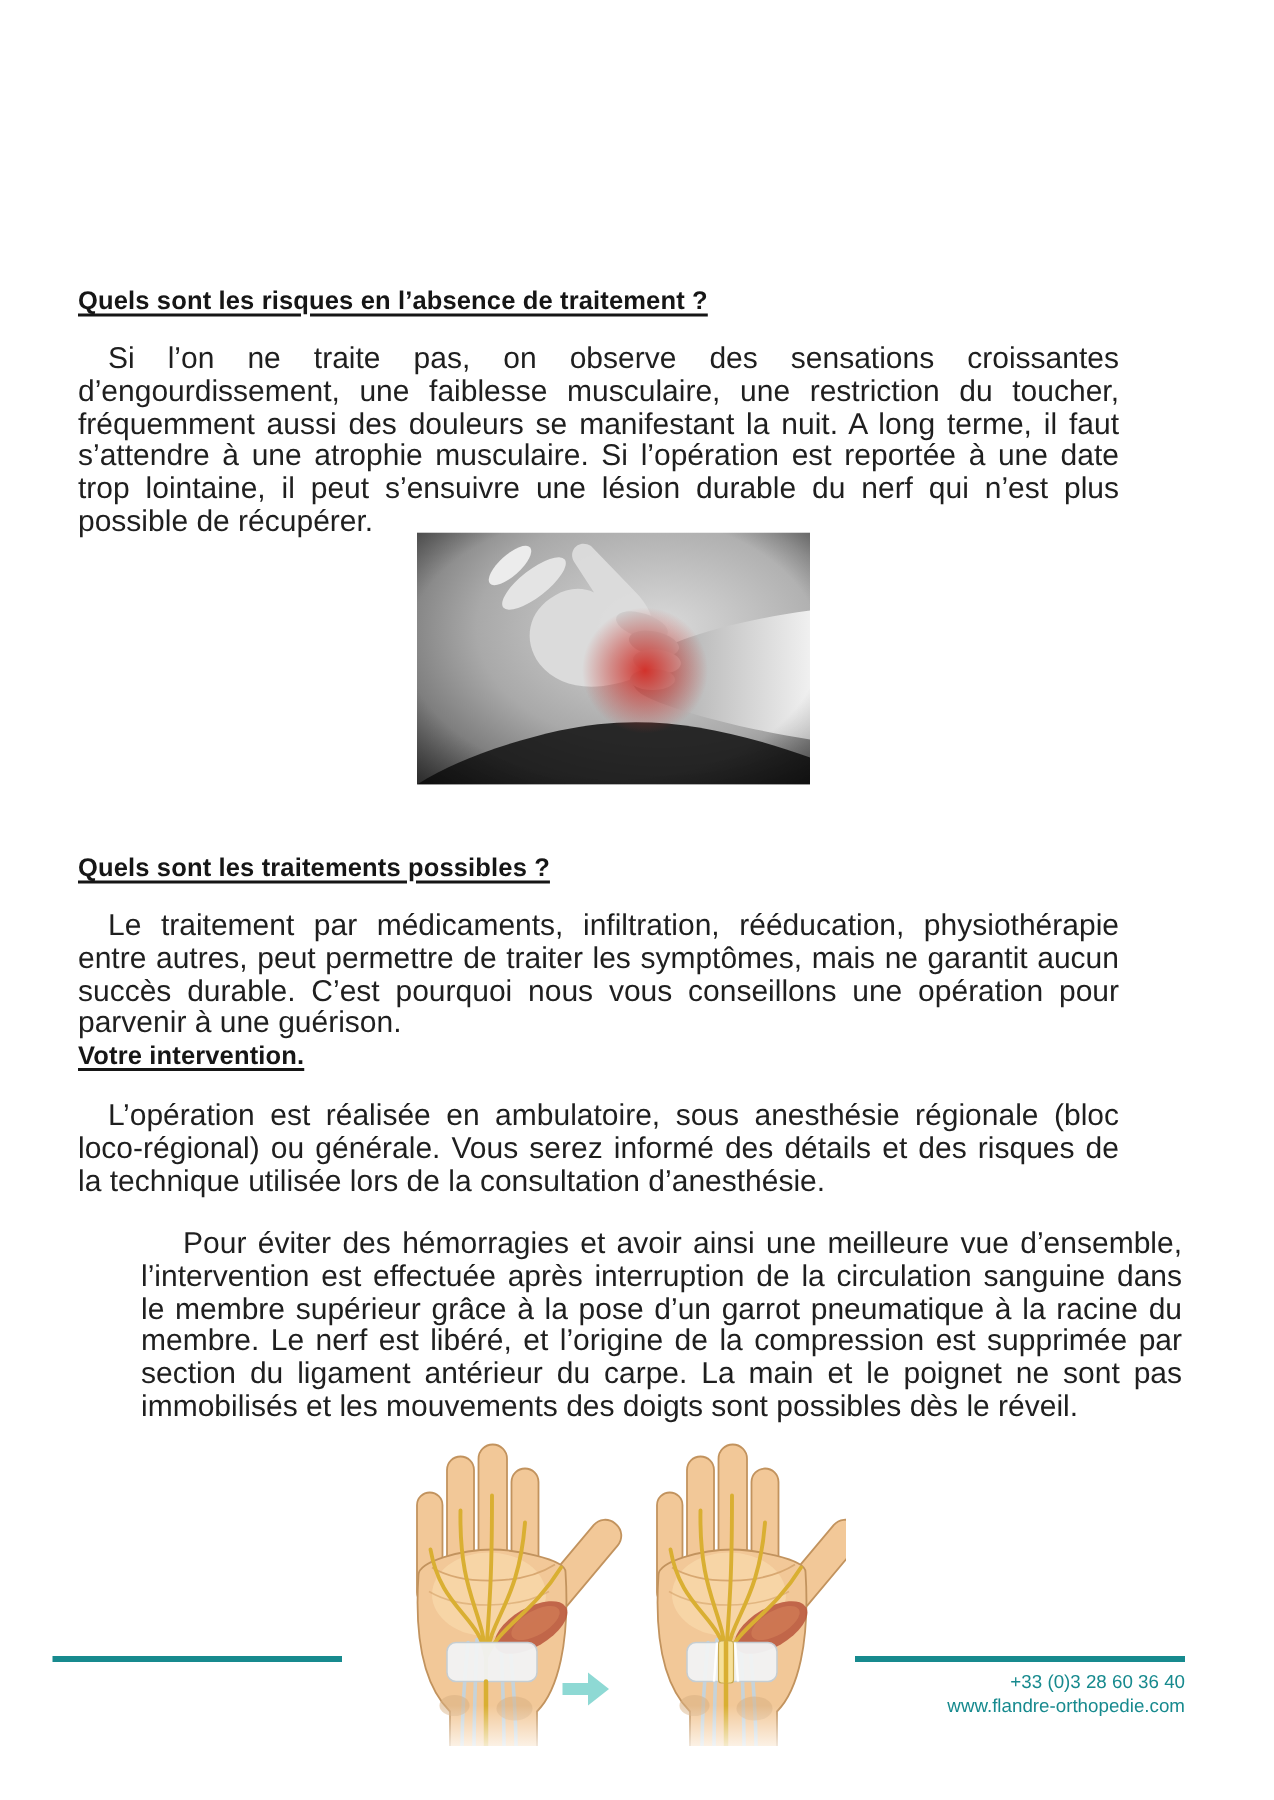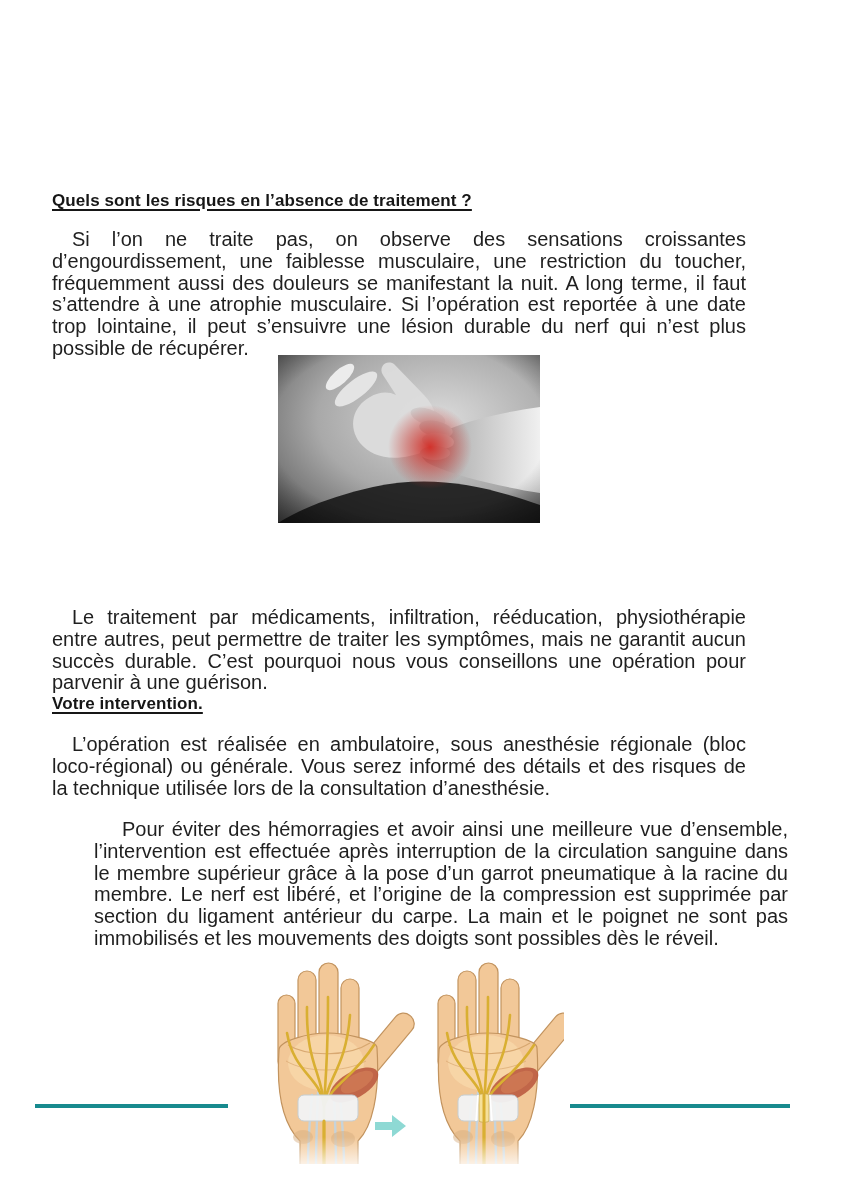--- a/index.html
+++ b/index.html
@@ -109,20 +109,21 @@
         <ellipse cx="150" cy="62" rx="18" ry="8" transform="rotate(18 150 62)" fill="#cfcfcf"></ellipse>
         <ellipse cx="158" cy="74" rx="17" ry="8" transform="rotate(12 158 74)" fill="#c6c6c6"></ellipse>
         <ellipse cx="160" cy="86" rx="16" ry="8" transform="rotate(6 160 86)" fill="#cccccc"></ellipse>
         <ellipse cx="157" cy="98" rx="15" ry="7" fill="#c2c2c2"></ellipse>
       </g>
       <circle cx="152" cy="92" r="42" fill="url(#redGlow)"></circle>
       <rect width="262" height="168" fill="url(#vignette)"></rect>
     </svg>
   </figure>
 
+  <h2 class="heading" id="h2">Quels sont les traitements possibles ?</h2>
   <p class="para indent-sm" id="p2">Le traitement par médicaments, infiltration, rééducation, physiothérapie entre autres, peut permettre de traiter les symptômes, mais ne garantit aucun succès durable. C’est pourquoi nous vous conseillons une opération pour parvenir à une guérison.</p>
 
   <h2 class="heading" id="h3">Votre intervention.</h2>
   <p class="para indent-sm" id="p3">L’opération est réalisée en ambulatoire, sous anesthésie régionale (bloc loco-régional) ou générale. Vous serez informé des détails et des risques de la technique utilisée lors de la consultation d’anesthésie.</p>
   <p class="para indent-lg" id="p4">Pour éviter des hémorragies et avoir ainsi une meilleure vue d’ensemble, l’intervention est effectuée après interruption de la circulation sanguine dans le membre supérieur grâce à la pose d’un garrot pneumatique à la racine du membre. Le nerf est libéré, et l’origine de la compression est supprimée par section du ligament antérieur du carpe. La main et le poignet ne sont pas immobilisés et les mouvements des doigts sont possibles dès le réveil.</p>
 
   <figure id="illustration-figure">
     <svg viewBox="0 0 312 228" width="312" height="228">
       <defs>
         <linearGradient id="fadeW" x1="0" y1="0" x2="0" y2="1">
@@ -174,14 +175,18 @@
         <path d="M60,150 L58,176 M72,150 L74,176" stroke="#ffffff" stroke-width="1.6" fill="none"></path>
       </g>
 
       <polygon points="123,179 140,179 140,172 154,183 140,194 140,187 123,187" fill="#8ed9d4"></polygon>
     </svg>
   </figure>
 
   <div class="footer-line" id="footer-line-left"></div>
   <div class="footer-line" id="footer-line-right"></div>
 
+  <div class="footer-contact">
+    <div class="phone">+33 (0)3 28 60 36 40</div>
+    <div class="website">www.flandre-orthopedie.com</div>
+  </div>
 
 </div>
 
 </body></html>

